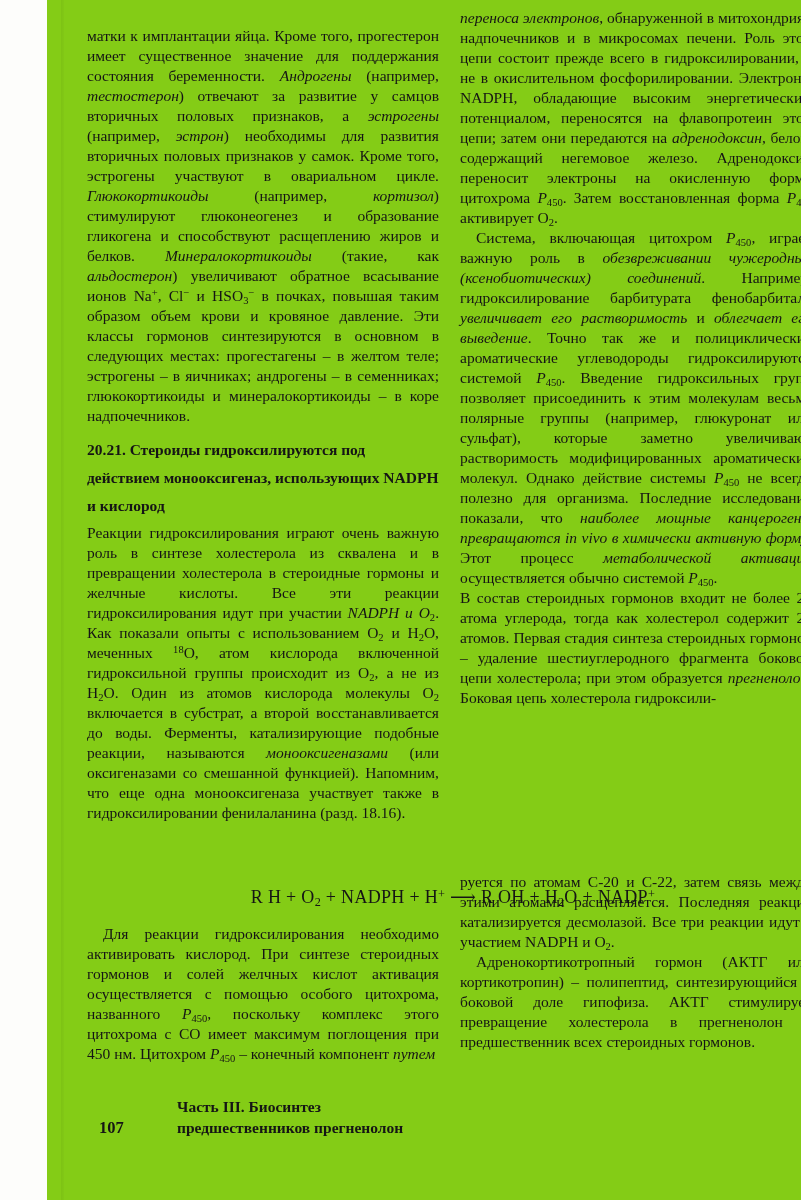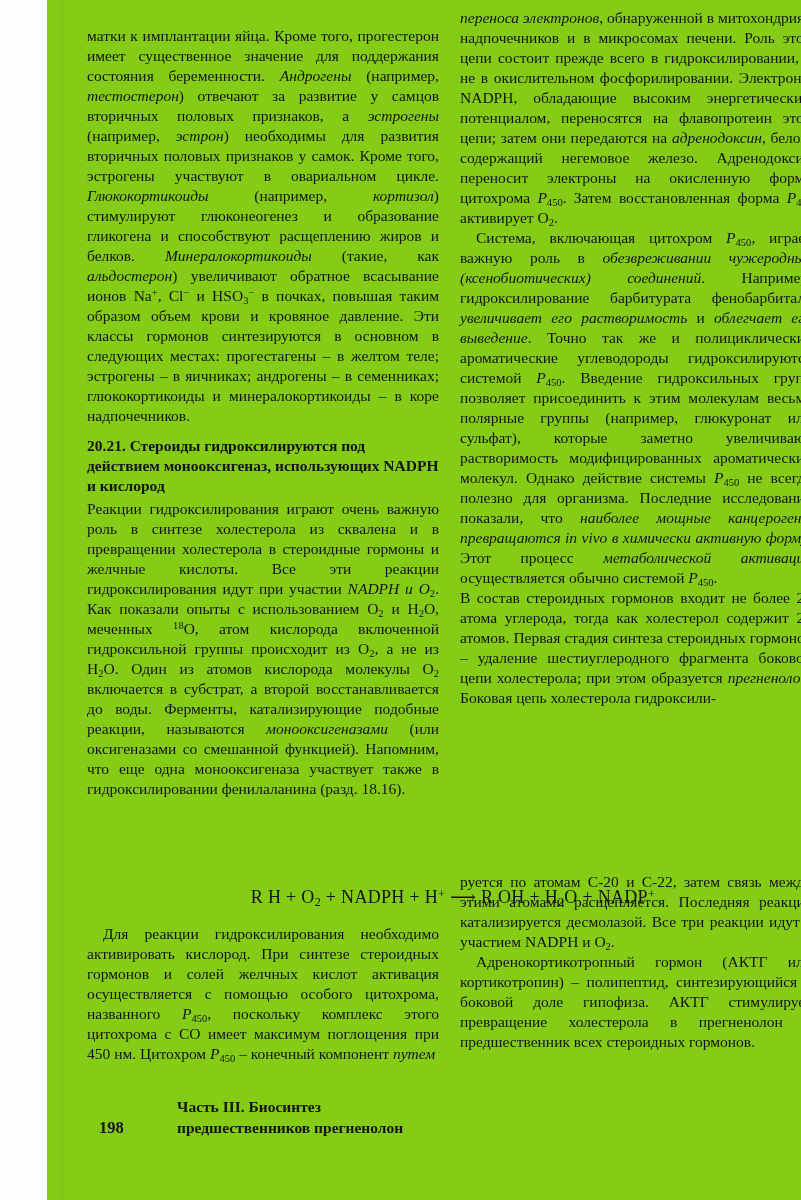--- a/index.html
+++ b/index.html
@@ -16,21 +16,21 @@
     background:linear-gradient(to right,rgba(0,0,0,0.05),rgba(0,0,0,0.02));
   }
   .col{
     position:absolute;width:352px;
     font-size:15.5px;line-height:20px;
     text-align:justify;
   }
   .col p{margin:0;}
   .col p.indent{text-indent:16px;}
   h3.sec{
-    font-size:15.5px;line-height:20px;font-weight:bold;
+    font-size:15.5px;line-height:28px;font-weight:bold;
     margin:10px 0 3px 0;text-align:left;
   }
   sub{font-size:68%;vertical-align:-0.25em;line-height:0;}
   sup{font-size:68%;vertical-align:0.45em;line-height:0;}
   .equation{
     position:absolute;left:56px;top:886px;width:700px;
     font-size:18px;line-height:22px;text-align:center;
     letter-spacing:0.3px;
   }
   .footer{
@@ -65,20 +65,20 @@
   <div class="col" style="left:40px;top:924px;">
     <p class="indent">Для реакции гидроксилирования необходимо активировать кислород. При синтезе стероидных гормонов и солей желчных кислот активация осуществляется с помощью особого цитохрома, названного <i>P</i><sub>450</sub>, поскольку комплекс этого цитохрома с CO имеет максимум поглощения при 450 нм. Цитохром <i>P</i><sub>450</sub> – конечный компонент <i>путем</i></p>
   </div>
 
   <div class="col" style="left:413px;top:872px;font-family:Liberation Serif, serif;">
     <p>руется по атомам C-20 и C-22, затем связь между этими атомами расщепляется. Последняя реакция катализируется десмолазой. Все три реакции идут с участием NADPH и O<sub>2</sub>.</p>
     <p class="indent">Адренокортикотропный гормон (АКТГ или кортикотропин) – полипептид, синтезирующийся в боковой доле гипофиза. АКТГ стимулирует превращение холестерола в прегненолон – предшественник всех стероидных гормонов.</p>
   </div>
 
   <div class="footer">
-    <div class="pagenum">198</div>
+    <div class="pagenum">107</div>
     <div class="part">
       <div>Часть III. Биосинтез</div>
       <div>предшественников прегненолон</div>
     </div>
   </div>
 
 </div>
 
 </body></html>

